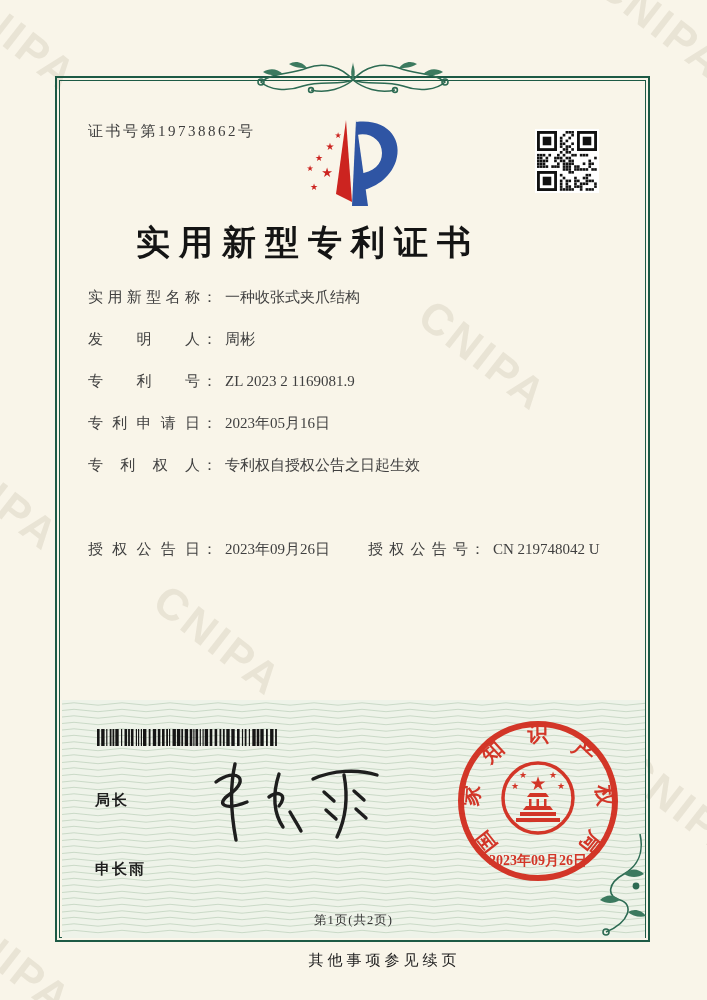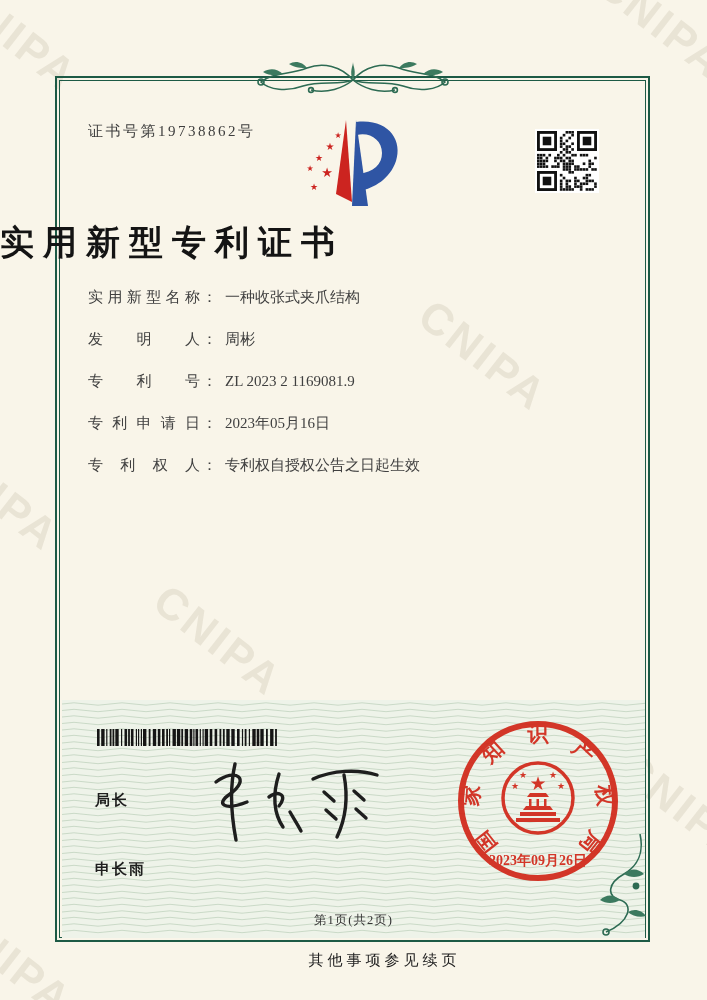--- a/index.html
+++ b/index.html
@@ -19,21 +19,21 @@
 
   
   .guilloche{position:absolute;left:62px;top:700px;width:583px;height:238px;background:#eef3e9;}
   .guilloche svg{display:block;}
 
   .cert-number{position:absolute;left:88px;top:122px;font-size:15px;letter-spacing:2.5px;color:#3d3d3d;}
 
   .logo{position:absolute;left:300px;top:114px;width:105px;height:98px;}
   .qr{position:absolute;left:535px;top:129px;width:60px;height:60px;background:#ffffff;padding:2px;}
 
-  .title{position:absolute;left:0;top:220px;width:616px;text-align:left;
+  .title{position:absolute;left:0;top:220px;width:616px;text-align:center;
          font-size:34px;font-weight:bold;letter-spacing:9px;color:#141414;}
 
   .field-row{position:absolute;left:88px;font-size:15px;color:#404040;white-space:nowrap;}
   .flabel{display:inline-block;width:112px;text-align:justify;text-align-last:justify;
           text-justify:inter-character;vertical-align:bottom;}
   .flabel2{display:inline-block;width:100px;text-align:justify;text-align-last:justify;
           text-justify:inter-character;vertical-align:bottom;}
   .fcolon{margin:0 8px 0 2px;}
   .pair2{position:absolute;left:280px;top:0;}
 
@@ -286,20 +286,26 @@
   </div>
   <div class="field-row" style="top:372px">
     <span class="flabel">专利号</span><span class="fcolon">：</span><span class="fvalue">ZL 2023 2 1169081.9</span>
   </div>
   <div class="field-row" style="top:414px">
     <span class="flabel">专利申请日</span><span class="fcolon">：</span><span class="fvalue">2023年05月16日</span>
   </div>
   <div class="field-row" style="top:456px">
     <span class="flabel">专利权人</span><span class="fcolon">：</span><span class="fvalue">专利权自授权公告之日起生效</span>
   </div>
+  <div class="field-row" style="top:540px">
+    <span class="flabel">授权公告日</span><span class="fcolon">：</span><span class="fvalue">2023年09月26日</span>
+    <span class="pair2">
+      <span class="flabel2">授权公告号</span><span class="fcolon">：</span><span class="fvalue">CN 219748042 U</span>
+    </span>
+  </div>
 
 
   <div class="barcode">
     <svg width="183" height="17" viewBox="0 0 183 17">
         <g id="bc-bars">
           <rect x="0" y="0" width="2.6" height="17" fill="#151515"></rect>
           <rect x="4.2" y="0" width="3.4" height="17" fill="#151515"></rect>
           <rect x="9.2" y="0" width="1.2" height="17" fill="#151515"></rect>
           <rect x="12.7" y="0" width="1.8" height="17" fill="#151515"></rect>
           <rect x="15.5" y="0" width="1.8" height="17" fill="#151515"></rect>

